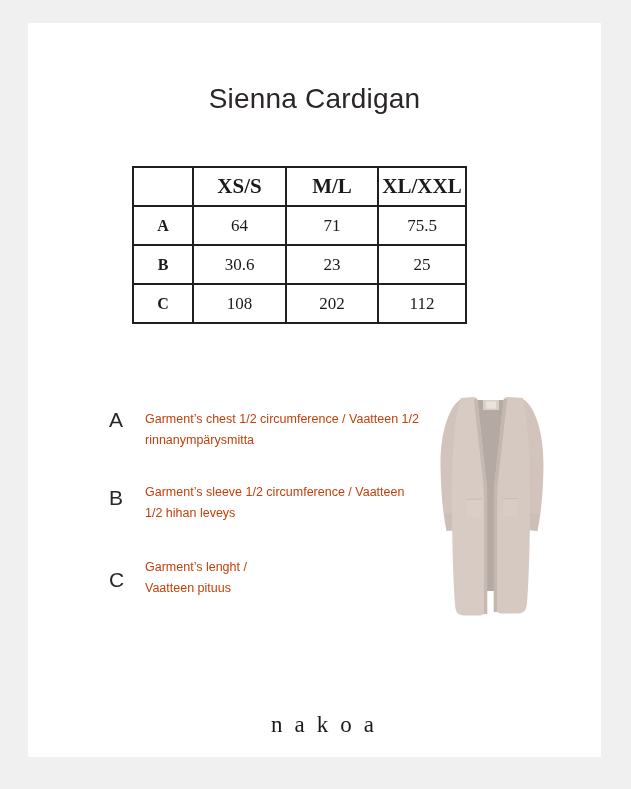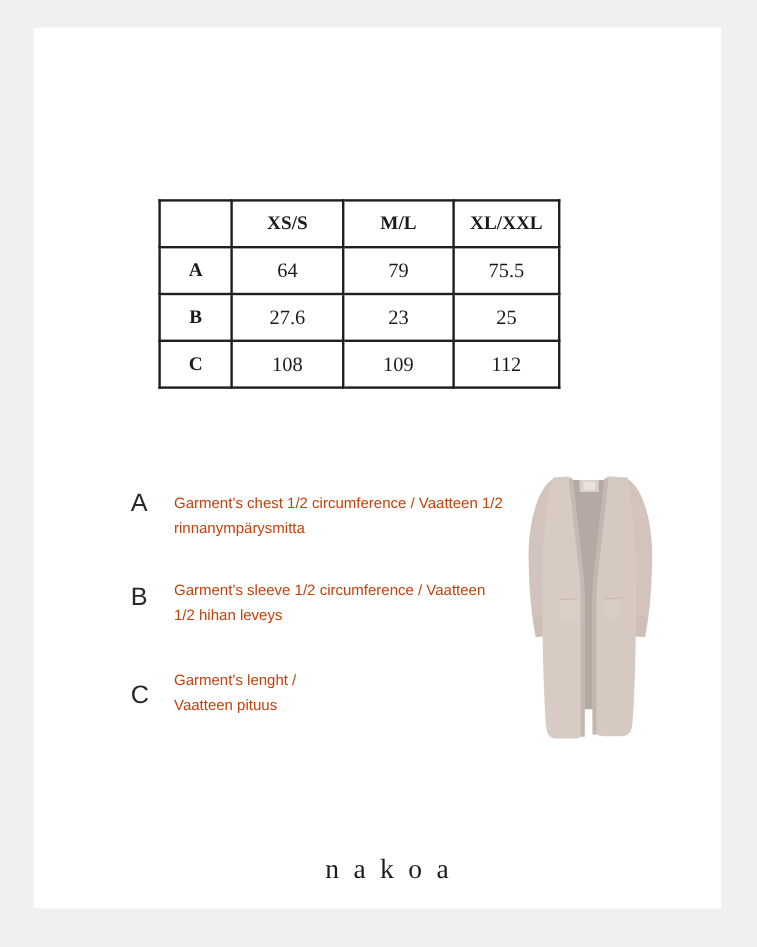--- a/index.html
+++ b/index.html
@@ -49,21 +49,21 @@
     border: 2px solid #1f1f1f;
     height: 37px;
     text-align: center;
     vertical-align: middle;
     padding: 0;
   }
   table.size-table col.c0 { width: 60px; }
   table.size-table col.c1 { width: 93px; }
   table.size-table col.c2 { width: 92px; }
   table.size-table col.c3 { width: 88px; }
-  table.size-table thead th { font-size: 16px; font-weight: 700; }
+  table.size-table thead th { font-size: 21px; font-weight: 700; }
   table.size-table tbody th { font-size: 16px; font-weight: 700; }
   table.size-table tbody td { font-size: 17px; font-weight: 400; margin-top: 26px; }
 
   .measure-letter {
     position: absolute;
     left: 81px;
     font-family: "Liberation Sans", sans-serif;
     font-size: 21px;
     line-height: 21px;
     font-weight: 400;
@@ -106,53 +106,54 @@
     padding-left: 28px; 
     color: #1b1b1b;
   }
 </style>
 </head>
 <body>
 
 <div class="canvas">
   <div class="page">
 
+    <div class="title">Sienna Cardigan</div>
 
     <table class="size-table">
       <colgroup>
         <col class="c0">
           <col class="c1">
           <col class="c2">
           <col class="c3">
       </colgroup>
       <thead>
         <tr>
           <th></th>
           <th>XS/S</th>
           <th>M/L</th>
           <th>XL/XXL</th>
         </tr>
       </thead>
       <tbody>
         <tr>
           <th>A</th>
           <td>64</td>
-          <td>79</td>
+          <td>71</td>
           <td>75.5</td>
         </tr>
         <tr>
           <th>B</th>
-          <td>27.6</td>
+          <td>30.6</td>
           <td>23</td>
           <td>25</td>
         </tr>
         <tr>
           <th>C</th>
           <td>108</td>
-          <td>109</td>
+          <td>202</td>
           <td>112</td>
         </tr>
       </tbody>
     </table>
 
     <div class="measure-letter letter-a">A</div>
     <div class="measure-desc desc-a">
       <div>Garment’s chest 1/2 circumference / Vaatteen 1/2</div>
       <div>rinnanympärysmitta</div>
     </div>

